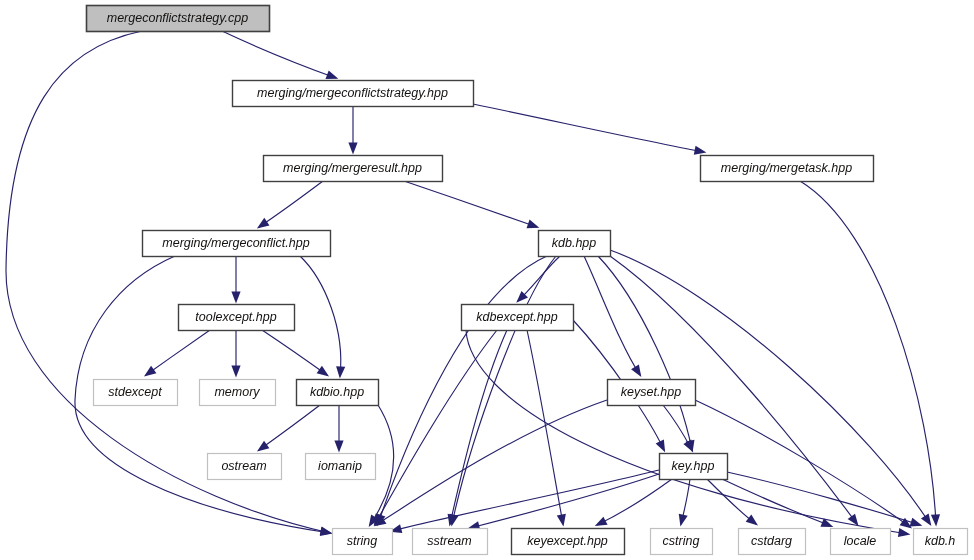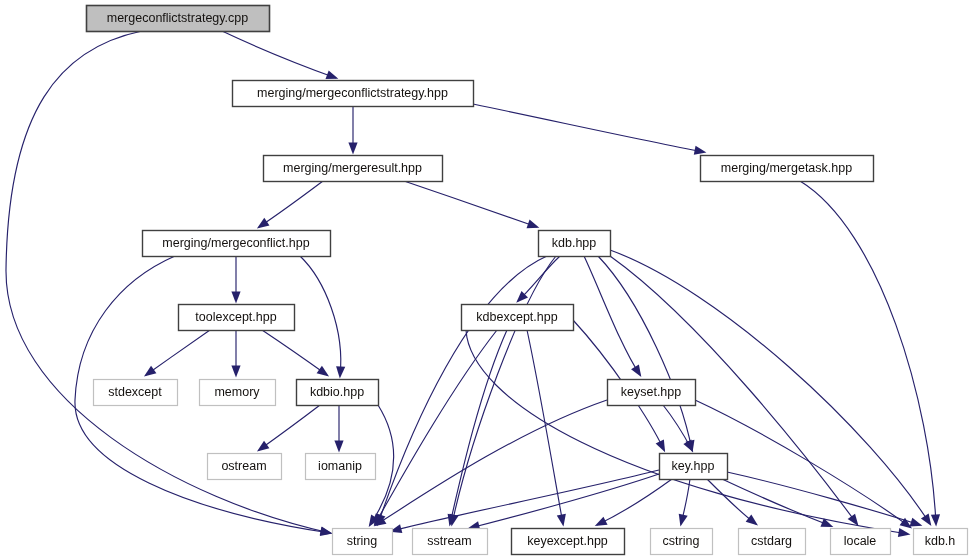--- a/index.html
+++ b/index.html
@@ -7,20 +7,21 @@
     padding: 0;
     background: #ffffff;
   }
   #graph-root {
     position: relative;
     width: 974px;
     height: 560px;
     background: #ffffff;
     font-family: "Liberation Sans", sans-serif;
     overflow: hidden;
+    font-style: italic;
   }
   svg.graph-canvas {
     position: absolute;
     left: 0;
     top: 0;
     width: 974px;
     height: 560px;
   }
   .edge-path {
     fill: none;

